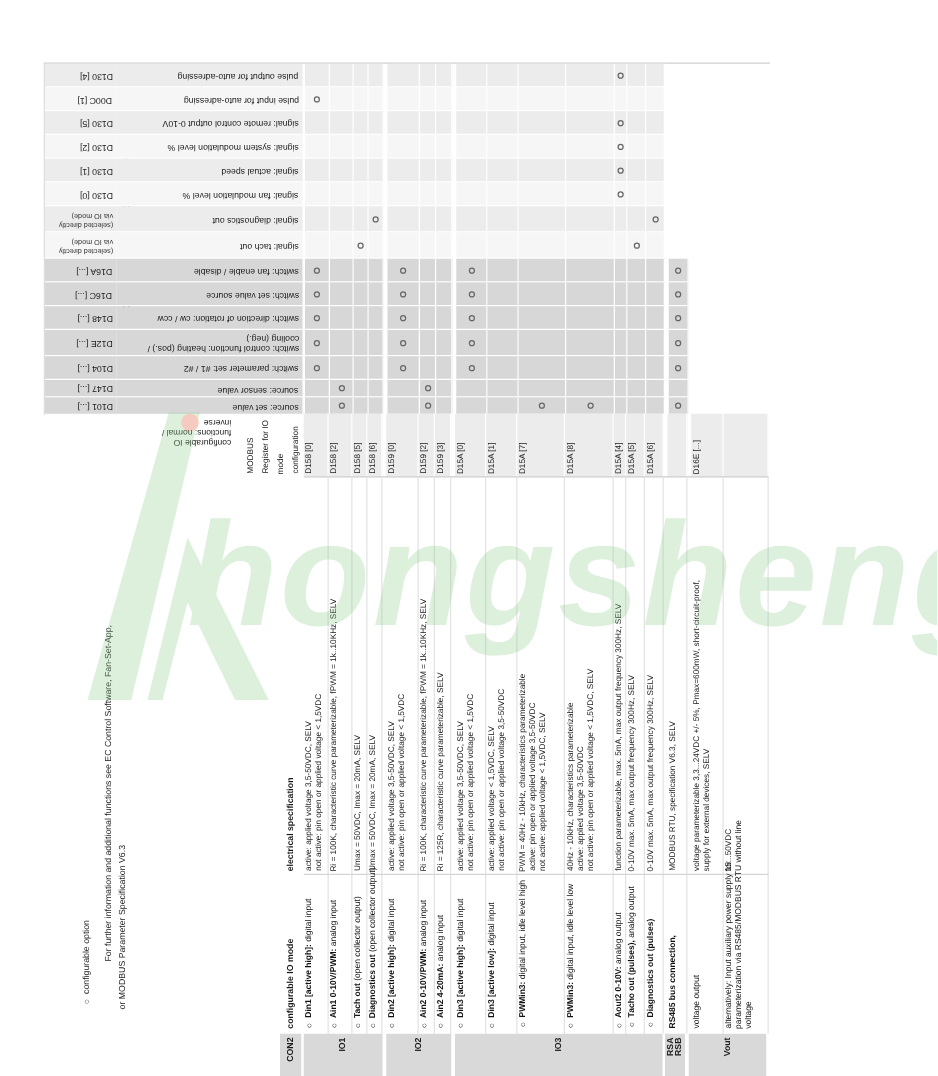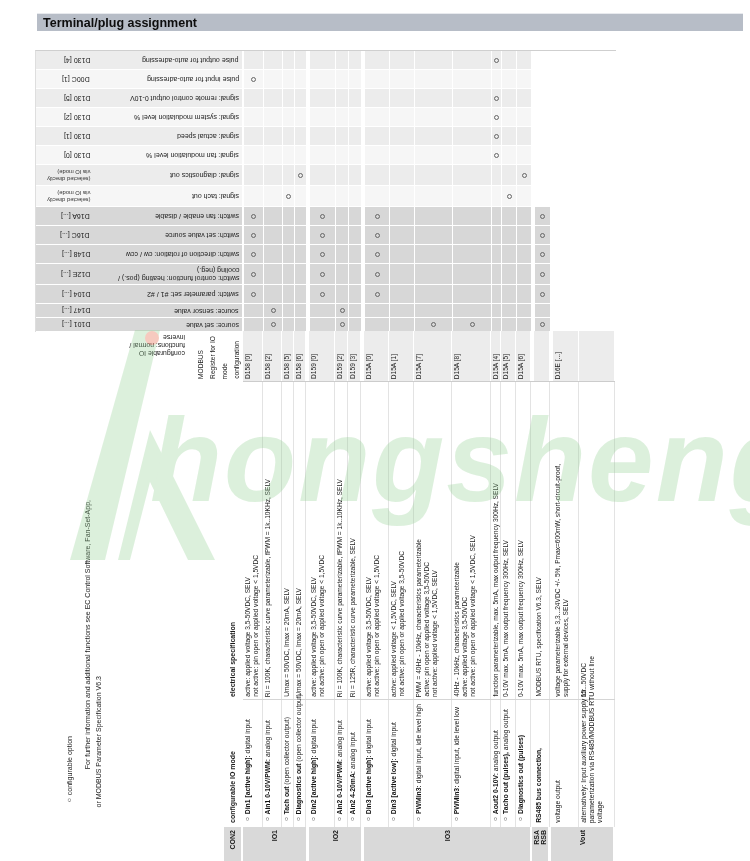--- a/index.html
+++ b/index.html
@@ -64,21 +64,20 @@
   #watermark{position:absolute;left:0;top:0;width:750px;height:861px;pointer-events:none;opacity:.30;z-index:5;}
   #wmtext{position:absolute;left:150px;top:392px;font-size:118px;font-weight:bold;font-style:italic;
           color:#8fce8f;letter-spacing:2px;font-family:"Liberation Sans",sans-serif;}
   .z{position:relative;z-index:1;}
 </style>
 </head>
 <body>
 
 <div id="page">
 
-  <div id="titlebar">Terminal/plug assignment</div>
 
   <div id="sigrows" class="z">
       <div class="sigrow" style="height: 19px;">
         <div class="cell codecell" style="background: rgb(236, 236, 236);">
           <span class="r180">D130 [4]</span>
         </div>
         <div class="cell desccell" style="background: rgb(236, 236, 236);">
           <div class="r180">
             <div>pulse output for auto-adressing</div>
           </div>

